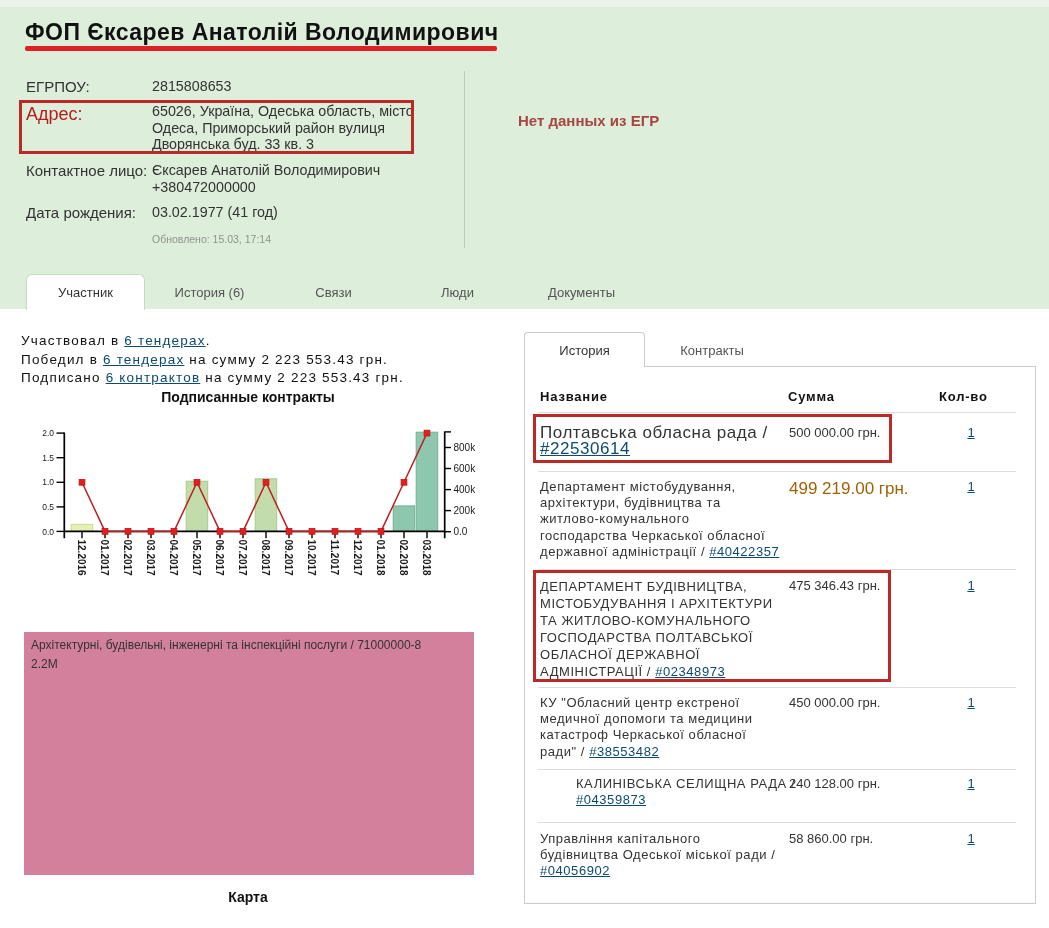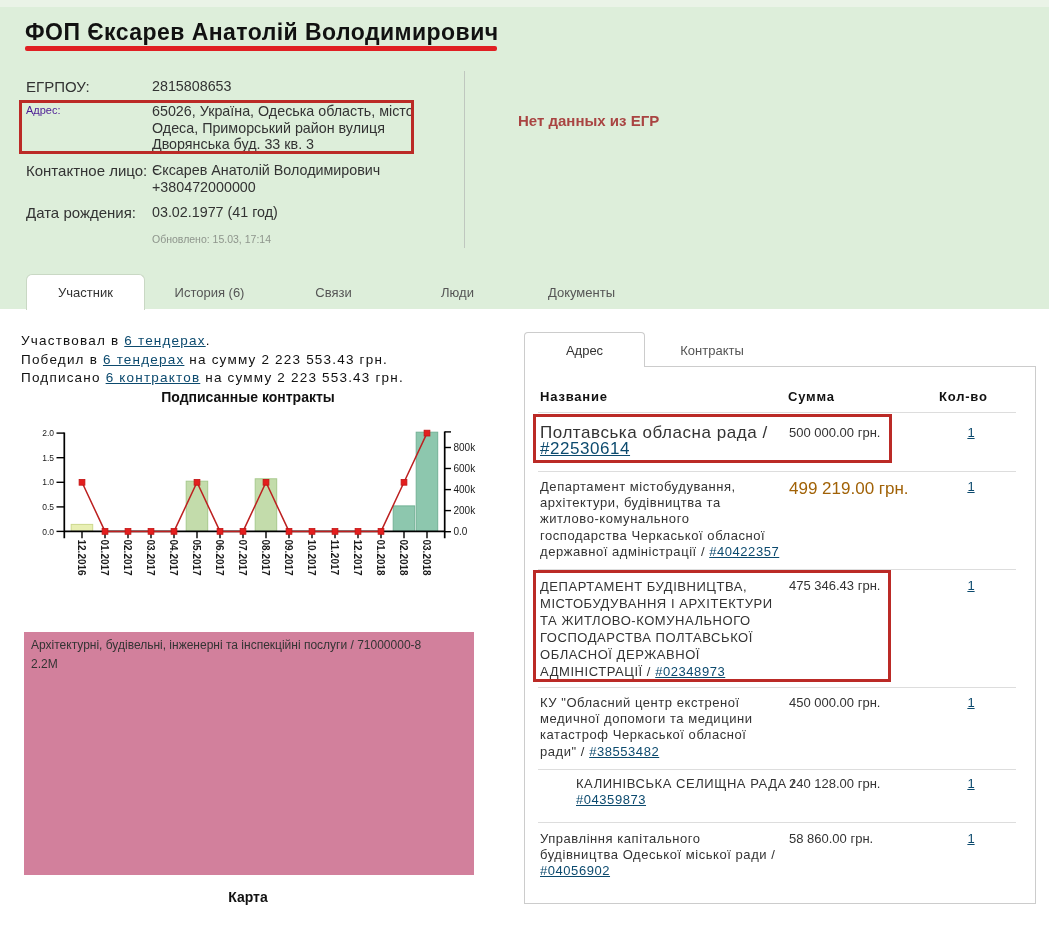--- a/index.html
+++ b/index.html
@@ -15,21 +15,21 @@
 <div class="abs" style="left:0;top:0;width:1049px;height:7px;background:#eaf3e7;z-index:2;"></div>
 <div class="abs green" style="left:0;top:0;width:1049px;height:309px;"></div>
 
 <div class="abs" style="left:25px;top:19px;font-size:23px;font-weight:bold;color:#111;letter-spacing:0.45px;z-index:2;">ФОП Єксарев Анатолій Володимирович</div>
 
 <div class="abs" style="left:25px;top:46px;width:472px;height:5px;background:#e02023;border-radius:2px;z-index:41;"></div>
 
 <div class="abs" style="left:26px;top:78px;font-size:15px;color:#333;z-index:2;">ЕГРПОУ:</div>
 <div class="abs" style="left:152px;top:78px;font-size:14.3px;color:#333;z-index:2;">2815808653</div>
 
-<div class="abs" style="left:26px;top:104px;font-size:11px;color:#4c1d95;z-index:2;">Адрес:</div>
+<div class="abs" style="left:26px;top:104px;font-size:18px;color:#b91c1c;z-index:2;">Адрес:</div>
 <div class="abs" style="left:152px;top:103px;width:290px;font-size:14.3px;line-height:16.5px;color:#333;z-index:2;">65026, Україна, Одеська область, місто<br>Одеса, Приморський район вулиця<br>Дворянська буд. 33 кв. 3</div>
 <div class="redbox" style="left:19px;top:100px;width:395px;height:54px;"></div>
 
 <div class="abs" style="left:26px;top:162px;font-size:15px;color:#333;z-index:2;">Контактное лицо:</div>
 <div class="abs" style="left:152px;top:162px;width:320px;font-size:14.3px;line-height:17px;color:#333;z-index:2;">Єксарев Анатолій Володимирович<br>+380472000000</div>
 
 <div class="abs" style="left:26px;top:204px;font-size:15px;color:#333;z-index:2;">Дата рождения:</div>
 <div class="abs" style="left:152px;top:204px;font-size:14.3px;color:#333;z-index:2;">03.02.1977 (41 год)</div>
 
 <div class="abs" style="left:152px;top:233px;font-size:10.5px;color:#8e958c;z-index:2;">Обновлено: 15.03, 17:14</div>
@@ -136,21 +136,21 @@
 
 <div class="abs" style="left:24px;top:609px;width:450px;text-align:center;font-size:14px;font-weight:bold;color:#111;z-index:2;margin-top:36px;">Поставки</div>
 <div class="abs" style="left:24px;top:632px;width:450px;height:243px;background:#d2809c;z-index:2;"></div>
 <div class="abs" style="left:31px;top:636px;width:430px;font-size:12px;line-height:19px;color:#333;z-index:3;">Архітектурні, будівельні, інженерні та інспекційні послуги / 71000000-8<br>2.2M</div>
 
 <div class="abs" style="left:24px;top:889px;width:448px;text-align:center;font-size:14px;font-weight:bold;color:#111;z-index:2;">Карта</div>
 
 <div class="abs" style="left:524px;top:366px;width:512px;height:538px;border:1px solid #ccc;z-index:2;"></div>
 
 <div class="abs" style="left:524px;top:332px;width:121px;height:35px;background:#fff;border:1px solid #ccc;border-bottom:none;border-radius:4px 4px 0 0;z-index:3;"></div>
-<div class="abs" style="left:524px;top:343px;width:121px;text-align:center;font-size:13px;color:#333;z-index:4;">Адрес</div>
+<div class="abs" style="left:524px;top:343px;width:121px;text-align:center;font-size:13px;color:#333;z-index:4;">История</div>
 <div class="abs" style="left:652px;top:343px;width:120px;text-align:center;font-size:13px;color:#555;z-index:4;">Контракты</div>
 
 <div class="abs" style="left:540px;top:389px;font-size:13px;font-weight:bold;color:#111;letter-spacing:0.8px;z-index:3;">Название</div>
 <div class="abs" style="left:788px;top:389px;font-size:13px;font-weight:bold;color:#111;letter-spacing:0.8px;z-index:3;">Сумма</div>
 <div class="abs" style="left:939px;top:389px;font-size:13px;font-weight:bold;color:#111;letter-spacing:0.8px;z-index:3;">Кол-во</div>
 
 <div class="abs sep" style="left:538px;top:412px;width:478px;height:1px;background:#ddd;z-index:3;"></div>
 <div class="abs sep" style="left:538px;top:471px;width:478px;height:1px;background:#ddd;z-index:3;"></div>
 <div class="abs sep" style="left:538px;top:569px;width:478px;height:1px;background:#ddd;z-index:3;"></div>
 <div class="abs sep" style="left:538px;top:687px;width:478px;height:1px;background:#ddd;z-index:3;"></div>

